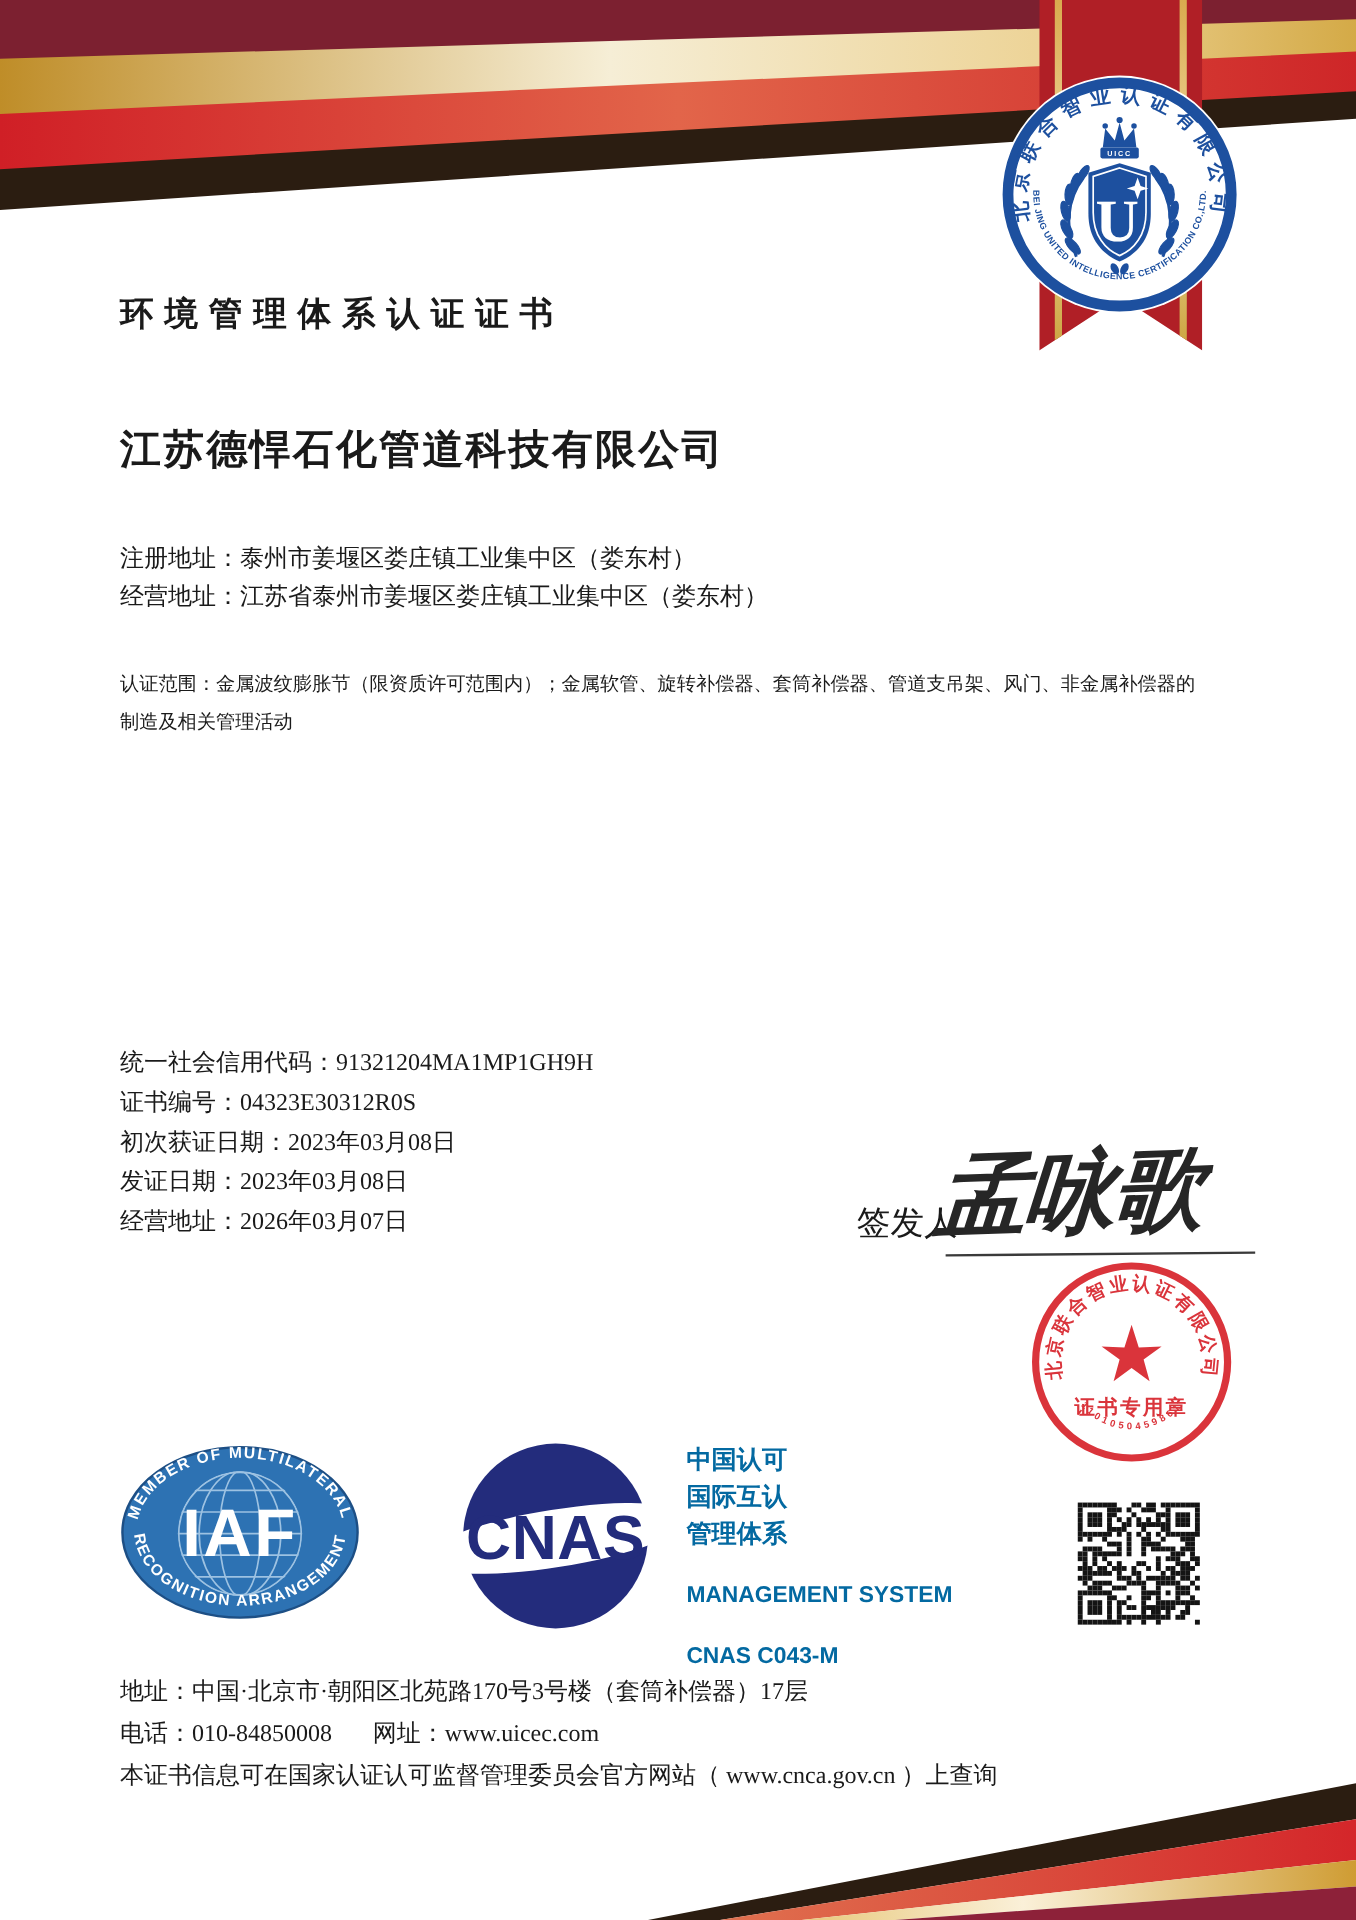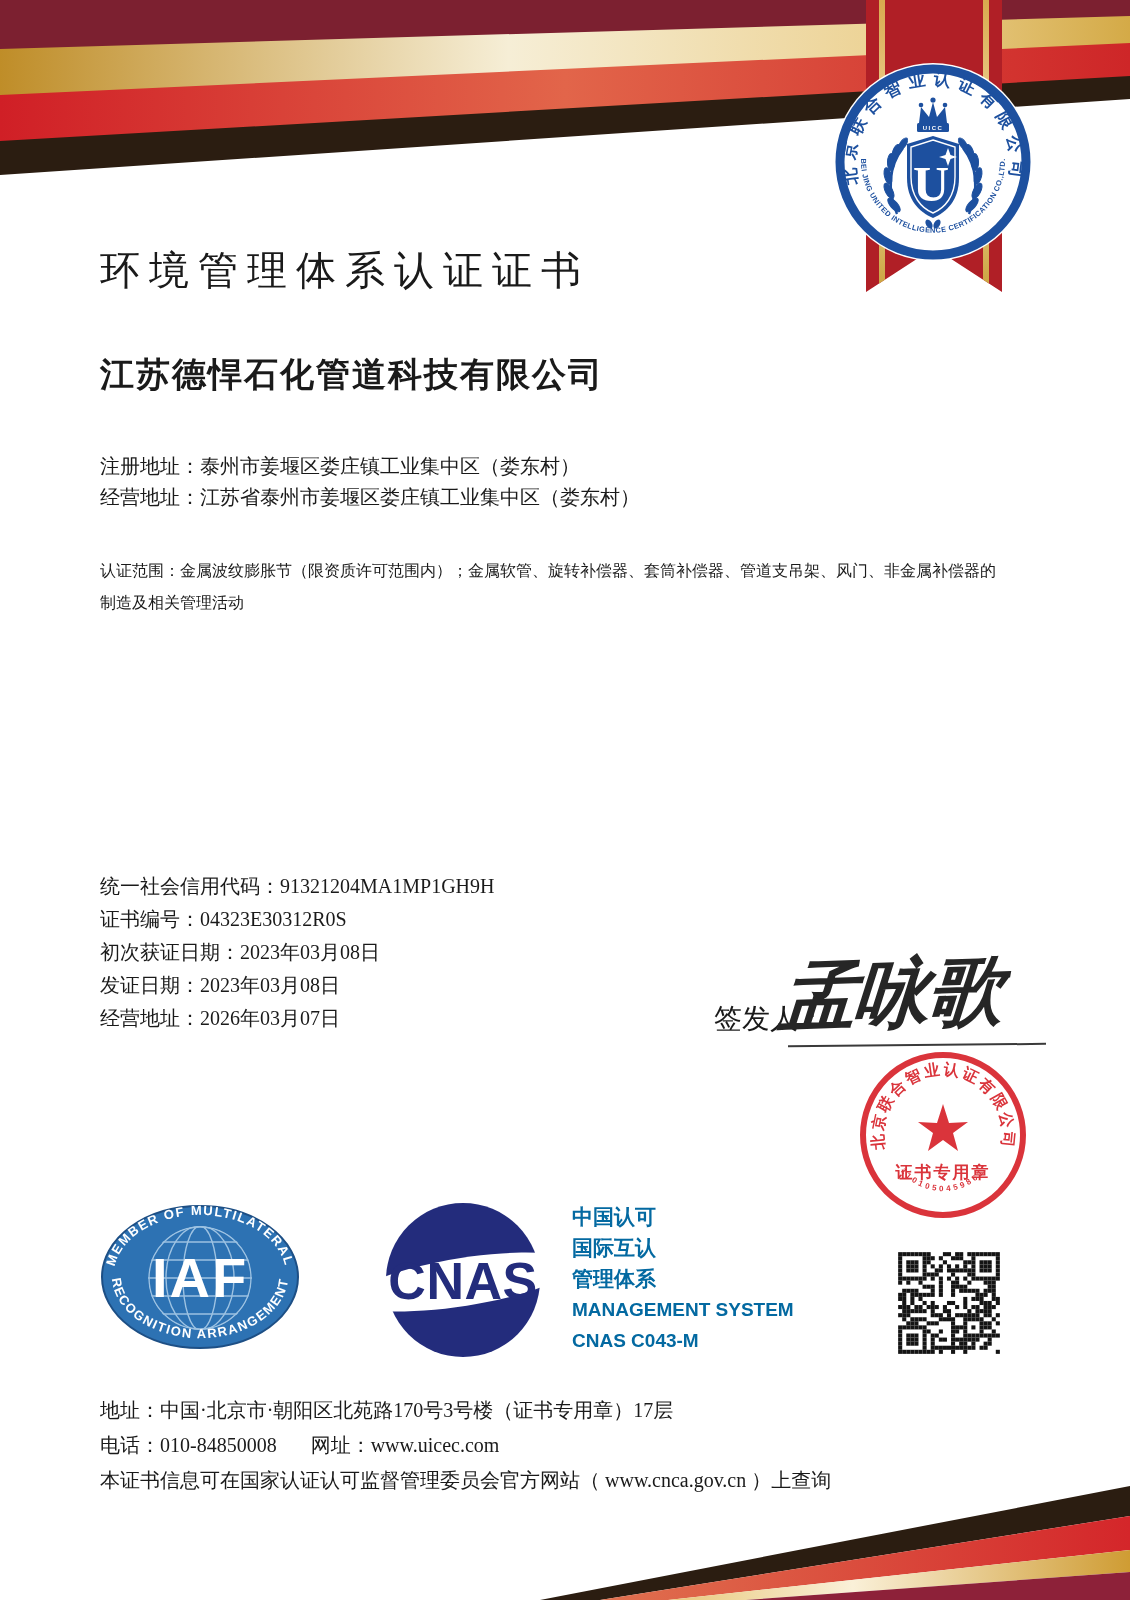--- a/index.html
+++ b/index.html
@@ -13,39 +13,39 @@
 
   
   .ribbon{left:866px;top:0;width:136px;height:295px;background:#b01f26;
           clip-path:polygon(0 0,100% 0,100% 99%,50% 84%,0 99%);}
   .ribbon .stripe{position:absolute;top:0;bottom:0;width:6px;
           background:linear-gradient(#d9aa4e,#f0d9a2,#caa23c);}
   .stripe-left{left:13px;} .stripe-right{right:13px;}
   .badge{left:833px;top:62px;}
 
   
-  .title{left:100px;top:243px;font-size:40px;font-weight:normal;letter-spacing:9px;}
+  .title{left:100px;top:243px;font-size:28px;font-weight:bold;letter-spacing:9px;}
   .company{left:100px;top:352px;font-size:34px;font-weight:bold;letter-spacing:2px;}
   .standard{left:100px;top:398px;font-size:25px;font-weight:bold;}
   .addresses{left:100px;top:451px;font-size:20px;line-height:31px;}
   .scope{left:100px;top:555px;width:905px;font-size:16px;line-height:31.5px;}
   .details{left:100px;top:870px;font-size:20px;line-height:33px;}
   .signer-label{left:714px;top:1000px;font-size:28px;}
   .signature{left:780px;top:944px;font-size:76px;font-weight:bold;font-style:italic;
              transform:rotate(-2deg) skewX(-6deg);color:#262626;letter-spacing:-2px;white-space:nowrap;}
   .sig-line{left:788px;top:1044px;width:258px;height:2px;background:#3a3a3a;transform:rotate(-0.5deg);}
   .stamp{left:858px;top:1050px;}
 
   
   .iaf{left:100px;top:1205px;}
   .cnas{left:363px;top:1200px;}
   .accred{left:572px;top:1201px;font-family:"Liberation Sans","DejaVu Sans",sans-serif;
           font-weight:bold;color:#0369a1;}
   .accred .cn{font-size:21px;line-height:31px;}
-  .accred .en{font-size:19px;line-height:31px;}
+  .accred .en{font-size:19px;line-height:31px;margin-top:20px;}
   .qr{left:890px;top:1244px;background:#fff;}
 
   
   .footer{left:100px;top:1393px;font-size:20px;line-height:35px;}
   .footer .gap{display:inline-block;width:34px;}
 
   svg text{font-family:"Liberation Serif","DejaVu Serif",serif;}
   svg .sans{font-family:"Liberation Sans","DejaVu Sans",sans-serif;}
 </style>
 </head>
@@ -577,20 +577,20 @@
         <rect x="9" y="26" width="1" height="1"></rect>
         <rect x="10" y="26" width="1" height="1"></rect>
         <rect x="12" y="26" width="1" height="1"></rect>
         <rect x="15" y="26" width="1" height="1"></rect>
         <rect x="18" y="26" width="1" height="1"></rect>
         <rect x="26" y="26" width="1" height="1"></rect>
       </g>
   </svg>
 
   <div class="abs footer">
-    <div>地址：中国·北京市·朝阳区北苑路170号3号楼（证书专用章）17层</div>
+    <div>地址：中国·北京市·朝阳区北苑路170号3号楼（套筒补偿器）17层</div>
     <div>
       <span>电话：010-84850008</span><span class="gap"></span><span>网址：www.uicec.com</span>
     </div>
     <div>本证书信息可在国家认证认可监督管理委员会官方网站（ www.cnca.gov.cn ）上查询</div>
   </div>
 
 </div>
 
 </body></html>

